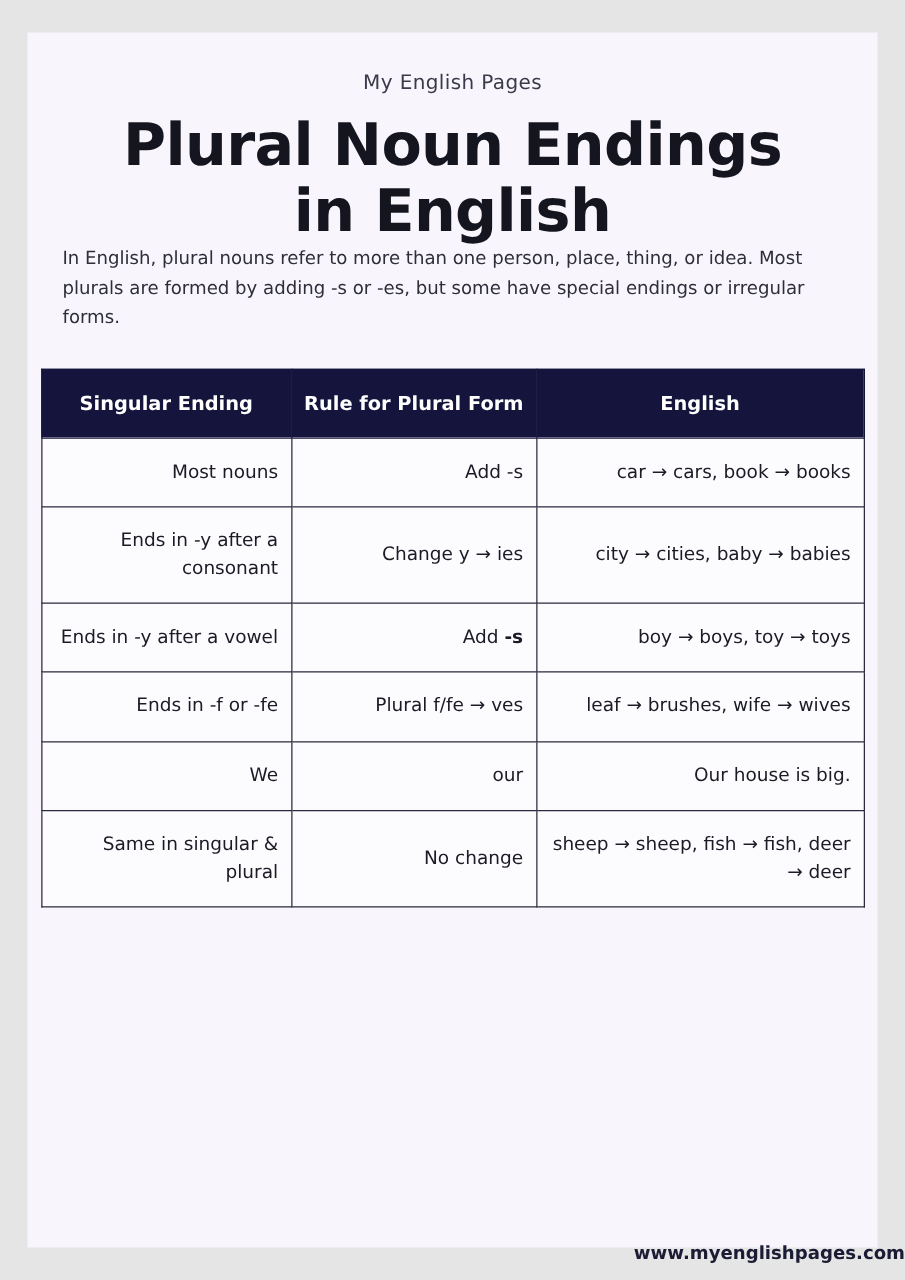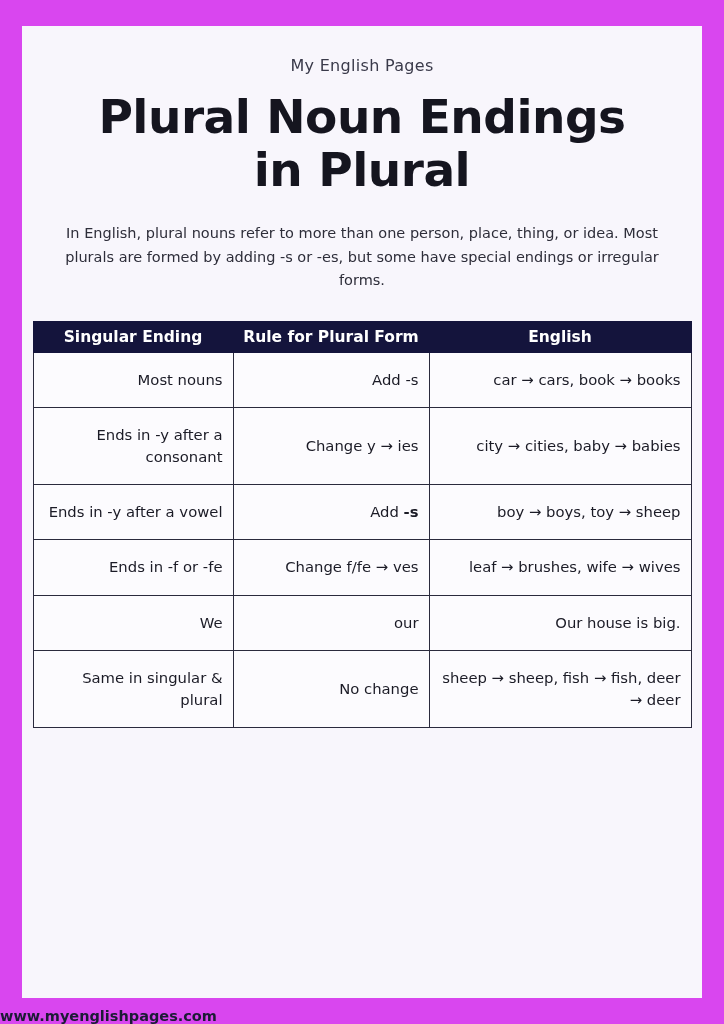--- a/index.html
+++ b/index.html
@@ -8,21 +8,21 @@
     width: 724px;
     height: 1024px;
     background: #ffffff;
     font-family: "DejaVu Sans", sans-serif;
   }
 
   .poster {
     position: relative;
     width: 724px;
     height: 1024px;
-    background: #d946ef;
+    background: #e5e5e5;
     padding: 26px 22px;
   }
 
   .card {
     width: 100%;
     height: 100%;
     background: #F8F6FC;
     display: flex;
     flex-direction: column;
     align-items: center;
@@ -41,41 +41,40 @@
     margin-top: 16px;
     font-size: 47px;
     line-height: 1.12;
     font-weight: 800;
     color: #15151f;
     text-align: center;
     letter-spacing: -0.5px;
   }
 
   .intro {
-    margin-top: 26px;
     font-size: 14.5px;
     line-height: 1.62;
     color: #2e2e3a;
-    text-align: center;
+    text-align: left;
     max-width: 632px;
   }
 
   table.rules {
     margin-top: 28px;
     width: 658px;
     border-collapse: collapse;
     table-layout: fixed;
   }
 
   table.rules thead th {
     background: #14143C;
     color: #ffffff;
     font-size: 15.5px;
     font-weight: 700;
-    padding: 6px 8px;
+    padding: 18px 8px;
     text-align: center;
     border: 1px solid #14143C;
   }
 
   table.rules tbody td {
     border: 1px solid #2a2a3d;
     padding: 16px 10px;
     text-align: right;
     font-size: 14.8px;
     line-height: 1.5;
@@ -85,39 +84,39 @@
 
   table.rules col.c1 { width: 200px; }
   table.rules col.c2 { width: 196px; }
   table.rules col.c3 { width: 262px; }
 
   .bold-s { font-weight: 700; }
 
   .footer {
     position: absolute;
     left: 0;
-    bottom: 0;
+    bottom: 13px;
     width: 100%;
-    text-align: left;
+    text-align: right;
     font-size: 14.5px;
     font-weight: 700;
     color: #1b1b35;
   }
 </style>
 </head>
 <body>
 
 <div class="poster">
   <div class="card">
 
     <div class="brand">My English Pages</div>
 
     <h1 class="title">
       <span>Plural Noun Endings</span><br>
-      <span>in Plural</span>
+      <span>in English</span>
     </h1>
 
     <p class="intro">In English, plural nouns refer to more than one person, place, thing, or idea. Most plurals are formed by adding -s or -es, but some have special endings or irregular forms.</p>
 
     <table class="rules">
       <colgroup>
         <col class="c1">
           <col class="c2">
           <col class="c3">
       </colgroup>
@@ -135,25 +134,25 @@
           <td>car → cars, book → books</td>
         </tr>
         <tr>
           <td>Ends in -y after a consonant</td>
           <td>Change y → ies</td>
           <td>city → cities, baby → babies</td>
         </tr>
         <tr>
           <td>Ends in -y after a vowel</td>
           <td><span>Add </span><span class="bold-s">-s</span></td>
-          <td>boy → boys, toy → sheep</td>
+          <td>boy → boys, toy → toys</td>
         </tr>
         <tr>
           <td>Ends in -f or -fe</td>
-          <td>Change f/fe → ves</td>
+          <td>Plural f/fe → ves</td>
           <td>leaf → brushes, wife → wives</td>
         </tr>
         <tr>
           <td>We</td>
           <td>our</td>
           <td>Our house is big.</td>
         </tr>
         <tr>
           <td>Same in singular &amp; plural</td>
           <td>No change</td>

